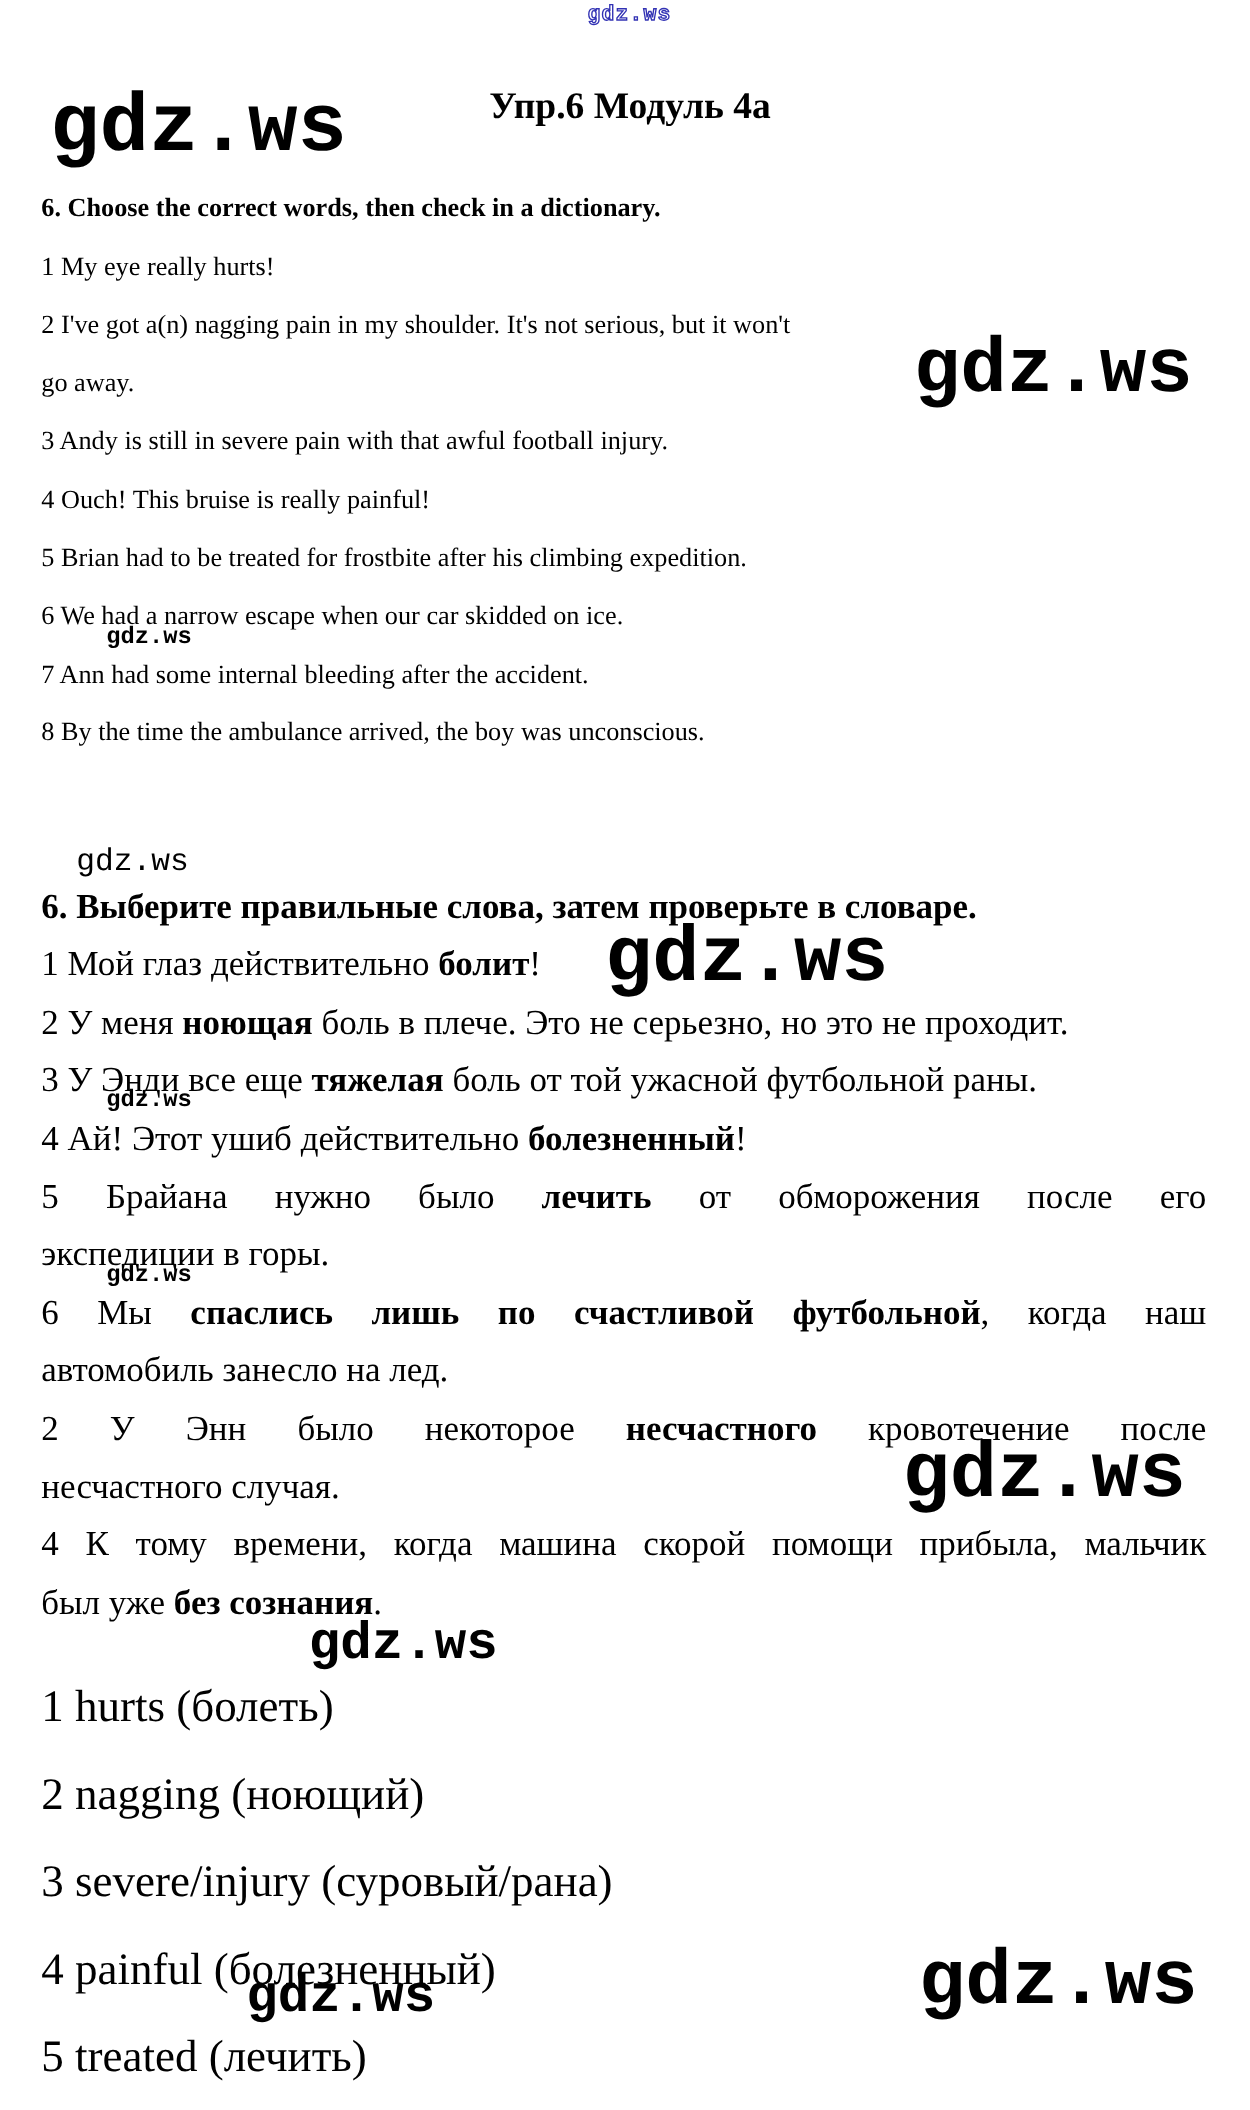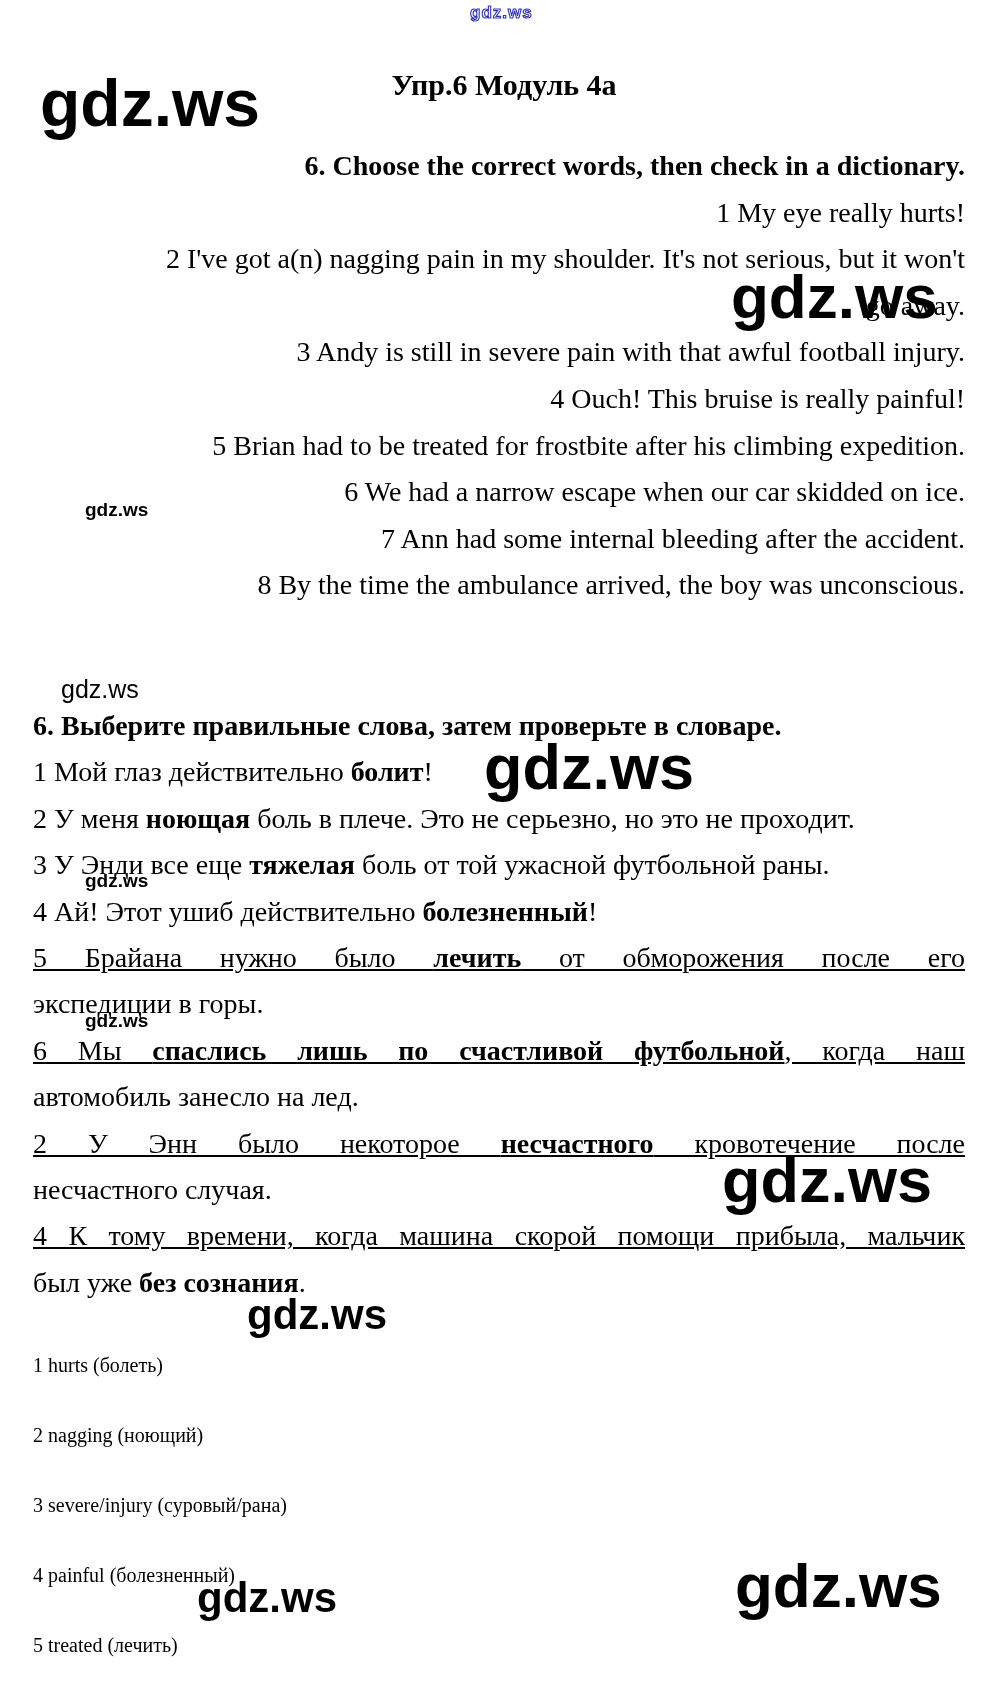--- a/index.html
+++ b/index.html
@@ -16,30 +16,30 @@
     position:absolute;
     top:64px; left:0;
     width:100%;
     margin:4px;
     text-align:center;
     font-size:30px;
     font-weight:bold;
     line-height:34px;
   }
   .sec{position:absolute;left:33px;right:35px;}
-  .sec-en{top:143px;font-size:28px;line-height:46.6px;text-align:right;}
+  .sec-en{top:143px;font-size:21px;line-height:46.6px;}
   .sec-ru{top:703px;font-size:28px;line-height:46.4px;}
-  .sec-ans{top:1330px;font-size:20px;line-height:70px;}
+  .sec-ans{top:1330px;font-size:36px;line-height:70px;}
   .line{white-space:normal;}
   .bold{font-weight:bold;}
-  .justify{text-align:justify;text-align-last:justify;text-decoration:underline;}
+  .justify{text-align:justify;text-align-last:justify;}
   
   .wm{
     position:absolute;
-    font-family:Liberation Sans, sans-serif;
+    font-family:Liberation Mono, monospace;
     font-weight:bold;
     line-height:1;
     white-space:nowrap;
     color:#000;
   }
   .wm.medium-plain{font-weight:normal;}
   .wm.outline-blue{
     color:#5555c8;
     letter-spacing:1px;
   }

